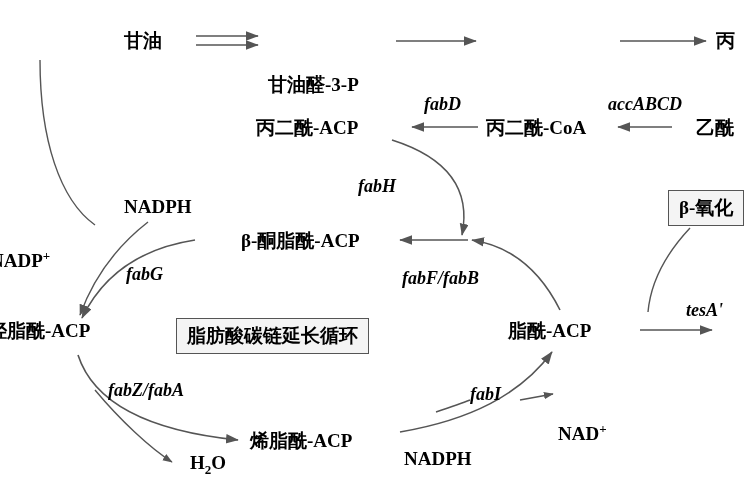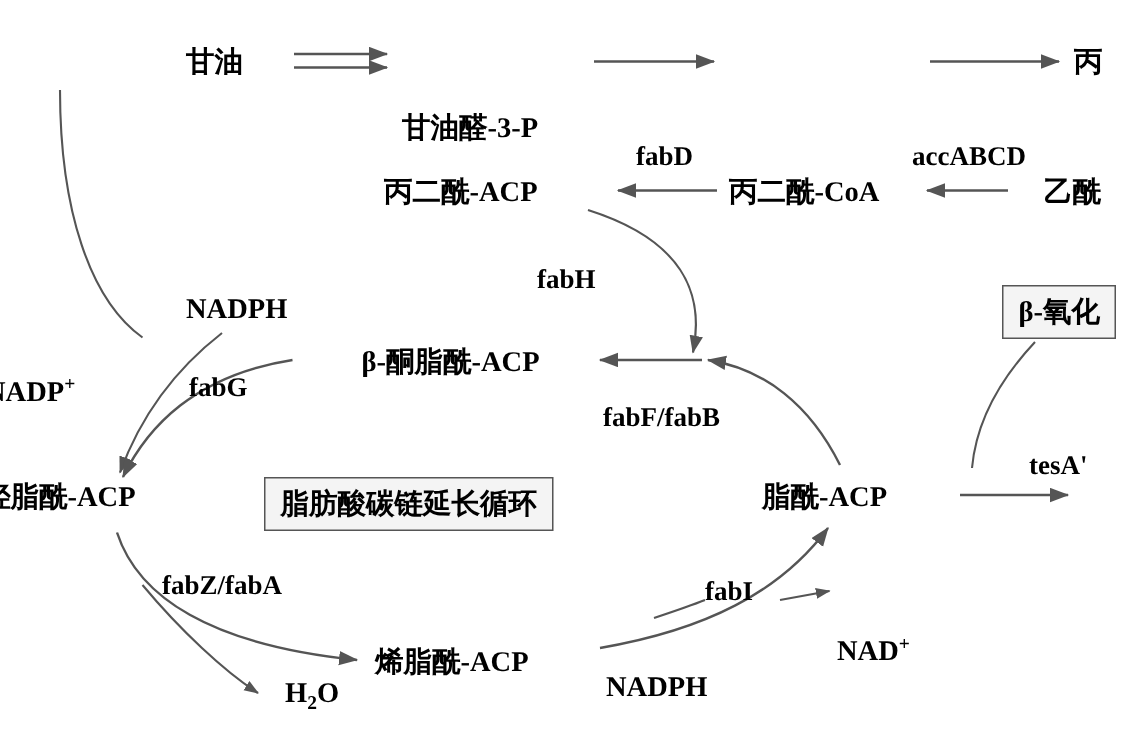--- a/index.html
+++ b/index.html
@@ -22,20 +22,21 @@
     font-size: 19px;
     font-weight: 700;
     color: #000000;
     letter-spacing: 0px;
   }
   .enzyme {
     position: absolute;
     white-space: nowrap;
     font-size: 18px;
     font-weight: 700;
+    font-style: italic;
     font-family: "Liberation Serif", "DejaVu Serif", serif;
     color: #000000;
   }
   .boxed {
     position: absolute;
     white-space: nowrap;
     font-size: 19px;
     font-weight: 700;
     color: #000000;
     border: 1px solid #555555;
@@ -126,21 +127,21 @@
   <div class="node" style="left:124px; top:196px;">NADPH</div>
   <div class="node" style="left:-10px; top:248px;"><span>NADP</span><span class="sup">+</span></div>
 
   <div class="node" style="left:206px; top:228px;margin-left:35px;">β-酮脂酰-ACP</div>
   <div class="node" style="left:-12px; top:318px;">羟脂酰-ACP</div>
   <div class="node" style="left:250px; top:428px;">烯脂酰-ACP</div>
   <div class="node" style="left:508px; top:318px;">脂酰-ACP</div>
 
   <div class="boxed" style="left:176px; top:318px;">脂肪酸碳链延长循环</div>
 
-  <div class="enzyme" style="left:126px; top:248px;">fabG</div>
+  <div class="enzyme" style="left:126px; top:264px;">fabG</div>
   <div class="enzyme" style="left:108px; top:380px;">fabZ/fabA</div>
   <div class="enzyme" style="left:470px; top:384px;">fabI</div>
   <div class="enzyme" style="left:402px; top:268px;">fabF/fabB</div>
   <div class="enzyme" style="left:686px; top:300px;text-align:right;">tesA'</div>
 
   <div class="node" style="left:190px; top:452px;"><span>H</span><span class="sub">2</span><span>O</span></div>
   <div class="node" style="left:558px; top:384px;margin-top:37px;"><span>NAD</span><span class="sup">+</span></div>
   <div class="node" style="left:404px; top:448px;">NADPH</div>
 
 </div>

